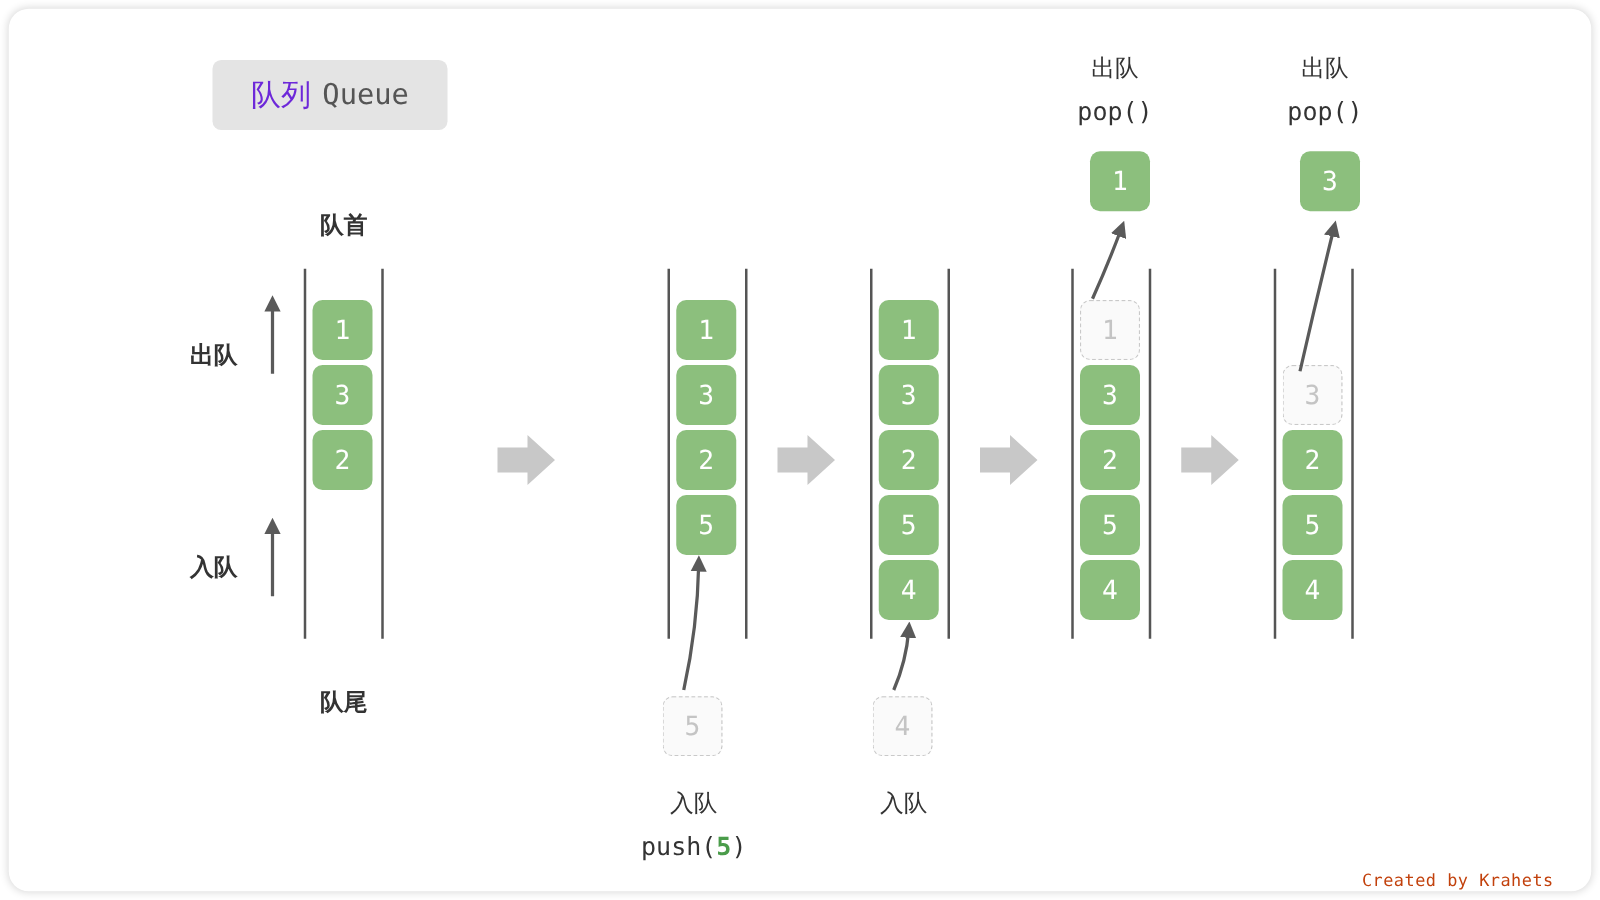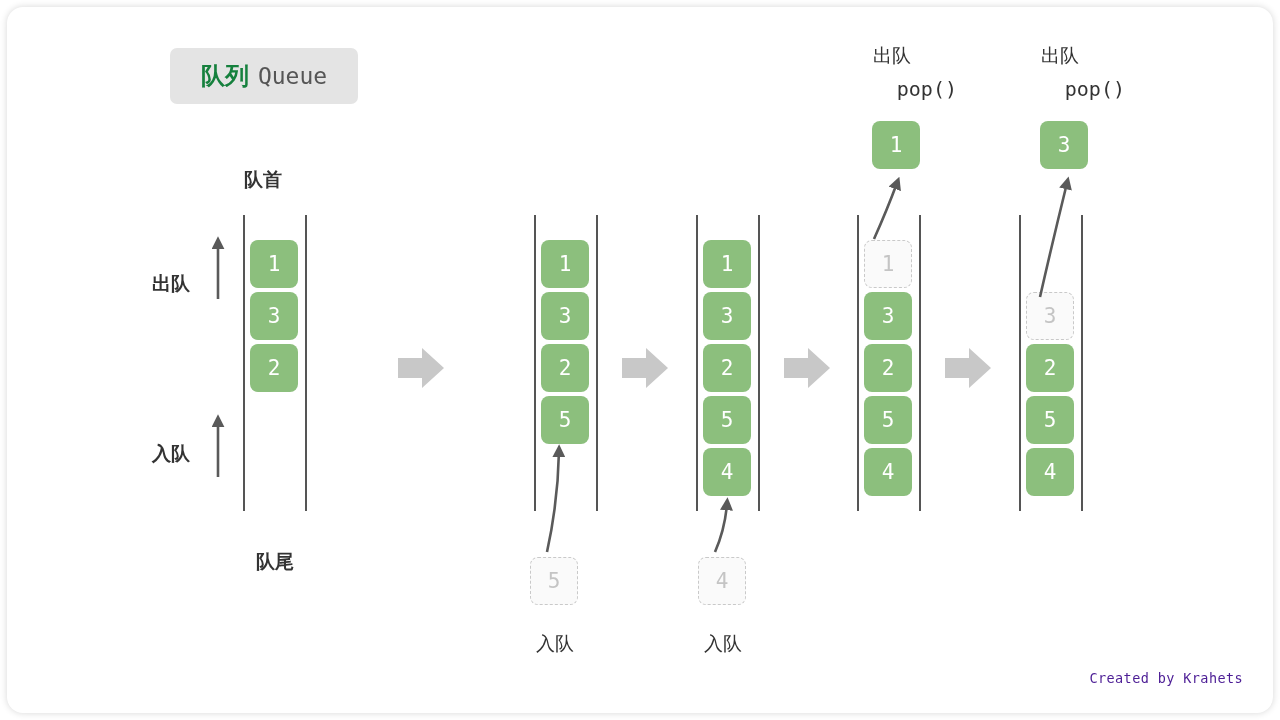--- a/index.html
+++ b/index.html
@@ -31,22 +31,22 @@
     height: 56px;
     background: #e4e4e4;
     border-radius: 7px;
     display: flex;
     align-items: center;
     justify-content: center;
     gap: 9px;
   }
   .title-cn {
     font-size: 24px;
-    font-weight: bold;
-    color: #15803d;
+    font-weight: normal;
+    color: #6d28d9;
     font-family: "DejaVu Sans", sans-serif;
   }
   .title-en {
     font-size: 23px;
     color: #555555;
     font-family: "DejaVu Sans Mono", monospace;
   }
 
   
   .cn-label {
@@ -63,21 +63,20 @@
     font-size: 19px;
     color: #333333;
     white-space: nowrap;
     text-align: center;
     line-height: 1.75;
   }
   .op-label .code {
     font-family: "DejaVu Sans Mono", monospace;
     font-size: 20px;
     color: #333333;
-    text-align: right;
   }
   .op-label .arg {
     color: #4a9c4a;
     font-weight: bold;
   }
 
   
   .column { position: absolute; }
   .rail {
     position: absolute;
@@ -126,53 +125,54 @@
     position: absolute;
     left: 0; top: 0;
     width: 1266px;
     height: 706px;
     pointer-events: none;
   }
 
   .credit {
     position: absolute;
     right: 30px;
-    bottom: 27px;
+    bottom: 0;
     font-family: "DejaVu Sans Mono", monospace;
     font-size: 13.5px;
-    color: #4c1d95;
+    color: #c2410c;
     letter-spacing: 0.4px;
   }
 </style>
 </head>
 <body>
 
 <div id="canvas">
 
   <div class="title-badge">
     <span class="title-cn">队列</span>
     <span class="title-en">Queue</span>
   </div>
 
-  <div class="cn-label" style="left:237px; top:160px; width:62px; ">队首</div>
+  <div class="cn-label" style="left:237px; top:160px; width:62px; text-align:center;">队首</div>
   <div class="cn-label" style="left:237px; top:542px; width:62px; text-align:center;font-family:Liberation Mono, monospace;">队尾</div>
   <div class="cn-label" style="left:145px; top:264px;">出队</div>
   <div class="cn-label" style="left:145px; top:434px;">入队</div>
 
   <div class="op-label" style="left:820px; top:32px; width:130px;">
     <div>出队</div>
     <div class="code">pop()</div>
   </div>
   <div class="op-label" style="left:988px; top:32px; width:130px;">
     <div>出队</div>
     <div class="code">pop()</div>
   </div>
 
   <div class="op-label" style="left:478px; top:620px; width:140px;">
     <div>入队</div>
+    <div class="code"><span>push(</span><span class="arg">5</span><span>)</span></div>
   </div>
   <div class="op-label" style="left:646px; top:620px; width:140px;">
     <div>入队</div>
   </div>
 
   <div class="column">
     <div class="rail" style="left:236px; top:208px; height:296px;"></div>
     <div class="rail" style="left:298px; top:208px; height:296px;"></div>
     <div class="cell filled" style="left:243px; top:233px;">1</div>
     <div class="cell filled" style="left:243px; top:285px;">3</div>

